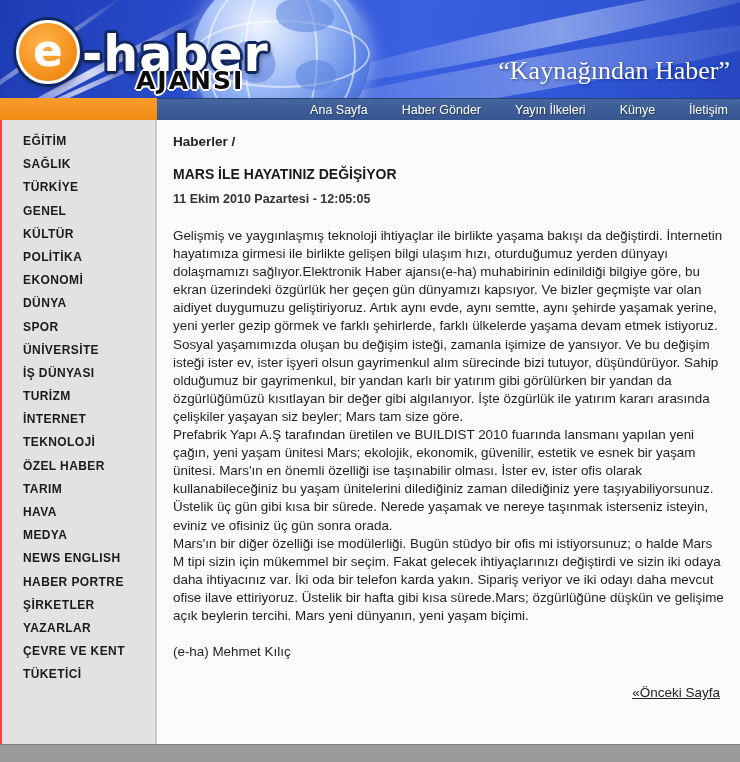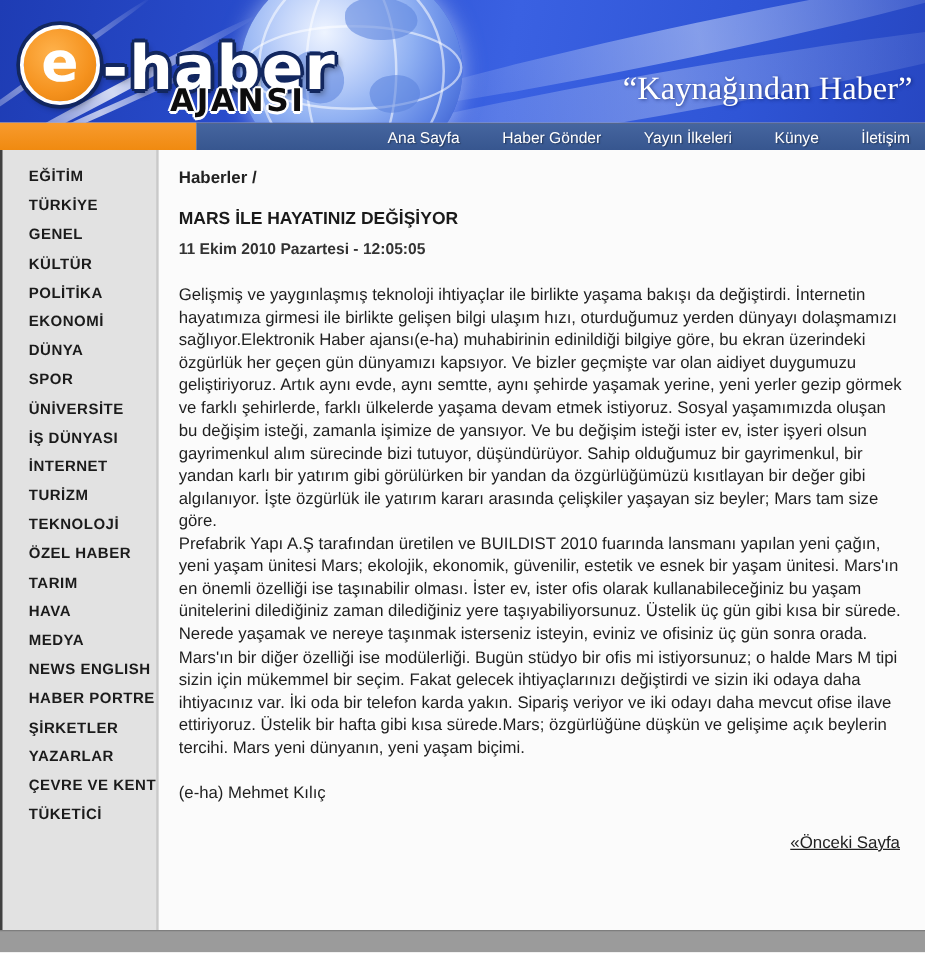--- a/index.html
+++ b/index.html
@@ -68,22 +68,22 @@
     flex:1;height:22px;background:linear-gradient(180deg,#45659f,#37568f);
     display:flex;align-items:center;justify-content:flex-end;gap:34px;padding-right:12px;
     border-top:1px solid #2b4170;box-sizing:border-box;
   }
   .nav-item{color:#ffffff;font-size:12.5px;font-weight:normal;cursor:pointer;white-space:nowrap;
     text-shadow:1px 1px 1px rgba(0,0,0,.35);}
 
   
   .main{display:flex;width:740px;height:624px;background:#fafafa;}
   .sidebar{
-    width:127px;box-sizing:border-box;background:#e2e2e2;
-    border-left:2px solid #404040;border-right:2px solid #c9c9c9;
+    width:157px;box-sizing:border-box;background:#e2e2e2;
+    border-left:2px solid #ef4444;border-right:2px solid #c9c9c9;
     padding:10px 0 0 0;
   }
   .side-item{
     height:23.2px;line-height:23.2px;padding-left:21px;
     font-size:12px;font-weight:bold;letter-spacing:.4px;color:#1b1b1b;cursor:pointer;
   }
 
   .content{flex:1;box-sizing:border-box;background:#fbfbfb;padding:12px 16px 0 16px;overflow:hidden;}
   .breadcrumb{font-size:13.5px;font-weight:bold;color:#222;margin-top:2px;cursor:pointer;}
   .article-title{font-size:14px;font-weight:bold;color:#1a1a1a;margin-top:17px;}
@@ -133,31 +133,32 @@
       <span class="nav-item">Haber Gönder</span>
       <span class="nav-item">Yayın İlkeleri</span>
       <span class="nav-item">Künye</span>
       <span class="nav-item">İletişim</span>
     </div>
   </div>
 
   <div class="main">
     <div class="sidebar">
       <div class="side-item">EĞİTİM</div>
+      <div class="side-item">SAĞLIK</div>
       <div class="side-item">TÜRKİYE</div>
       <div class="side-item">GENEL</div>
       <div class="side-item">KÜLTÜR</div>
       <div class="side-item">POLİTİKA</div>
       <div class="side-item">EKONOMİ</div>
       <div class="side-item">DÜNYA</div>
       <div class="side-item">SPOR</div>
       <div class="side-item">ÜNİVERSİTE</div>
       <div class="side-item">İŞ DÜNYASI</div>
+      <div class="side-item">TURİZM</div>
       <div class="side-item">İNTERNET</div>
-      <div class="side-item">TURİZM</div>
       <div class="side-item">TEKNOLOJİ</div>
       <div class="side-item">ÖZEL HABER</div>
       <div class="side-item">TARIM</div>
       <div class="side-item">HAVA</div>
       <div class="side-item">MEDYA</div>
       <div class="side-item">NEWS ENGLISH</div>
       <div class="side-item">HABER PORTRE</div>
       <div class="side-item">ŞİRKETLER</div>
       <div class="side-item">YAZARLAR</div>
       <div class="side-item">ÇEVRE VE KENT</div>

